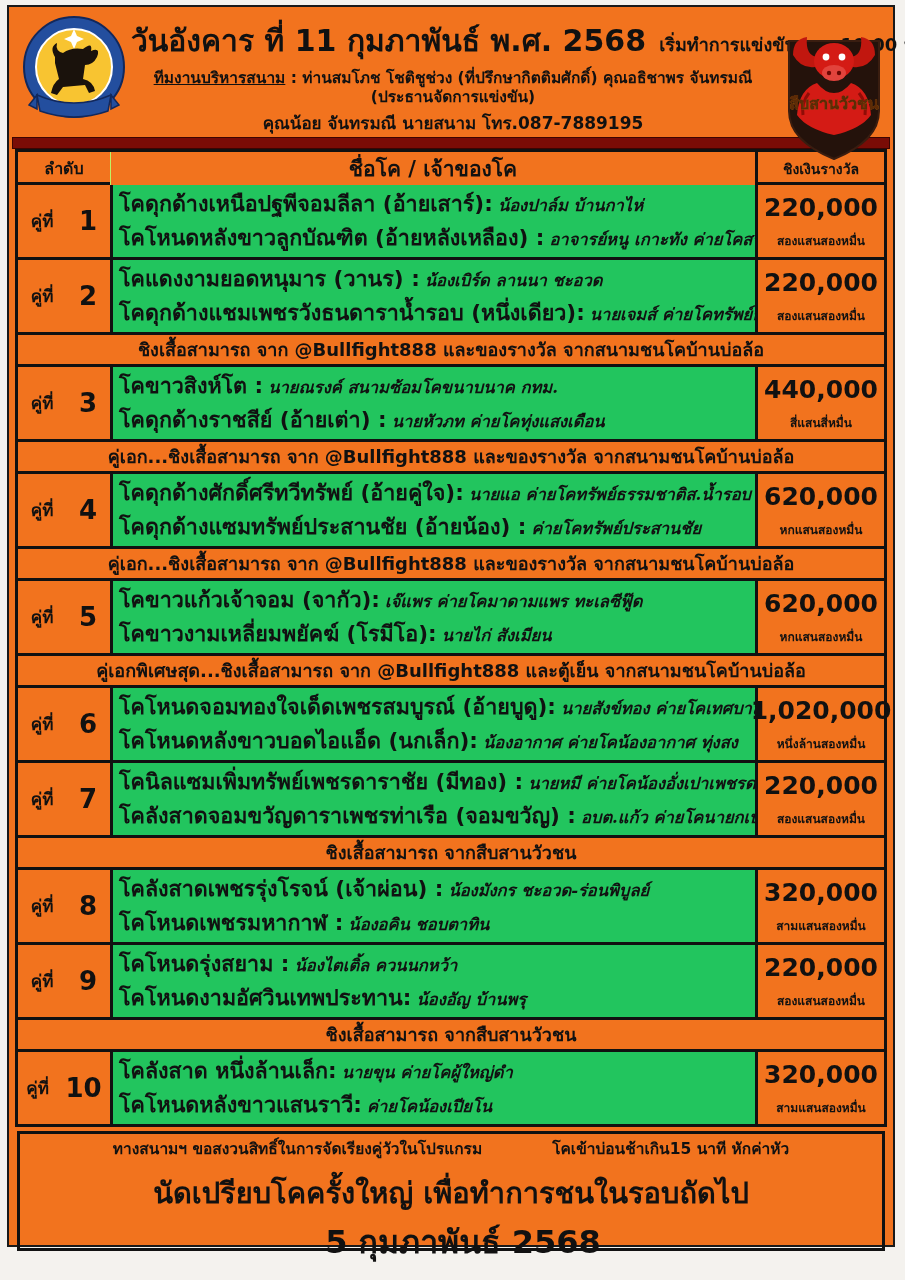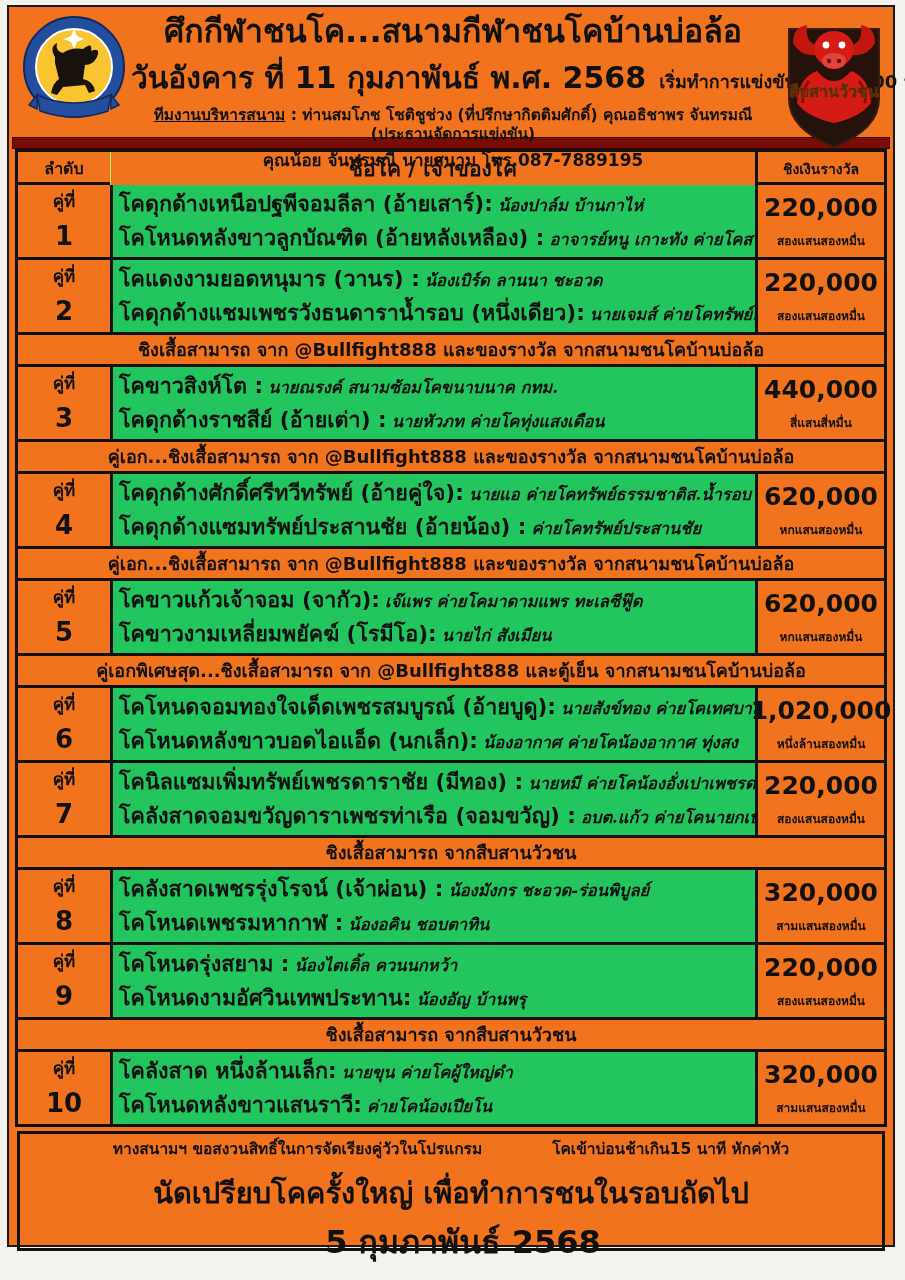--- a/index.html
+++ b/index.html
@@ -9,21 +9,21 @@
     font-family:"DejaVu Sans","Liberation Sans",sans-serif;
     color:#111;
   }
   .poster{
     position:absolute;left:7px;top:5px;width:888px;height:1242px;
     background:#f2731e;border:2px solid #1a1a1a;box-sizing:border-box;
   }
   
   .header{position:relative;height:128px;}
   .logo-left{position:absolute;left:8px;top:6px;width:114px;height:120px;}
-  .logo-right{position:absolute;right:4px;top:4px;width:110px;height:140px;z-index:3;}
+  .logo-right{position:absolute;right:4px;top:16px;width:110px;height:140px;z-index:3;}
   .head-center{padding:6px 118px 0 122px;text-align:center;}
   .title{font-size:32px;font-weight:bold;line-height:1.15;letter-spacing:0;}
   .date-row{margin-top:4px;white-space:nowrap;}
   .date-main{font-size:30px;font-weight:bold;}
   .time-note{font-size:18px;font-weight:bold;margin-left:8px;}
   .mgmt{margin-top:5px;font-size:15.5px;font-weight:bold;line-height:1.25;}
   .mgmt-label{text-decoration:underline;}
   .mgmt2{font-size:17px;font-weight:bold;margin-top:1px;}
   
   .maroon-bar{height:10px;background:#7a0c06;margin:2px 3px 0 3px;border:1px solid #3c0502;}
@@ -33,21 +33,21 @@
   }
   .row{display:grid;grid-template-columns:92px 1fr 126px;border-top:3px solid #111;}
   .row:first-child{border-top:none;}
   .thead{height:30px;}
   .thead>div{display:flex;align-items:center;justify-content:center;font-weight:bold;}
   .th-seq{font-size:16px;}
   .th-name{font-size:21px;}
   .th-prize{font-size:14px;}
   .pair{height:72px;}
   .c-num{
-    display:flex;flex-direction:column;align-items:center;justify-content:space-around;
+    display:flex;align-items:center;justify-content:space-around;
     padding:2px 0;
   }
   .kuti{font-size:17px;font-weight:bold;line-height:1;}
   .num{font-size:26px;font-weight:bold;line-height:1;}
   .c-names{
     background:#22c55e;border-left:3px solid #111;border-right:3px solid #111;
     display:flex;flex-direction:column;justify-content:space-around;
     padding:2px 6px 2px 6px;overflow:hidden;
   }
   .bull-line{white-space:nowrap;line-height:1.05;}
@@ -108,21 +108,20 @@
         <circle cx="50" cy="50" r="2.2" fill="#6b0803"></circle>
         <circle cx="60" cy="50" r="2.2" fill="#6b0803"></circle>
 
         <path d="M18 92 q2 -26 20 -32 q8 10 17 10 q9 0 17 -10 q18 6 20 32 q-10 14 -37 20 q-27 -6 -37 -20 z" fill="#d41b15"></path>
         <path d="M30 70 q-8 10 -6 22 M80 70 q8 10 6 22" stroke="#8f0d07" stroke-width="3" fill="none"></path>
         <text x="55" y="86" text-anchor="middle" font-size="16" font-weight="bold" fill="#f0a21b" stroke="#5c2a06" stroke-width="0.6">สืบสานวัวชน</text>
       </svg>
     </div>
 
     <div class="head-center">
-      <div class="title">ศึกกีฬาชนโค...สนามกีฬาชนโคบ้านบ่อล้อ</div>
       <div class="date-row">
         <span class="date-main">วันอังคาร ที่ 11 กุมภาพันธ์ พ.ศ. 2568</span>
         <span class="time-note">เริ่มทำการแข่งขันเวลา 10.00 น.</span>
       </div>
       <div class="mgmt">
         <span class="mgmt-label">ทีมงานบริหารสนาม</span>
         <span>: ท่านสมโภช โชติชูช่วง (ที่ปรึกษากิตติมศักดิ์) คุณอธิชาพร  จันทรมณี (ประธานจัดการแข่งขัน)</span>
       </div>
       <div class="mgmt2">คุณน้อย จันทรมณี  นายสนาม โทร.087-7889195</div>
     </div>

